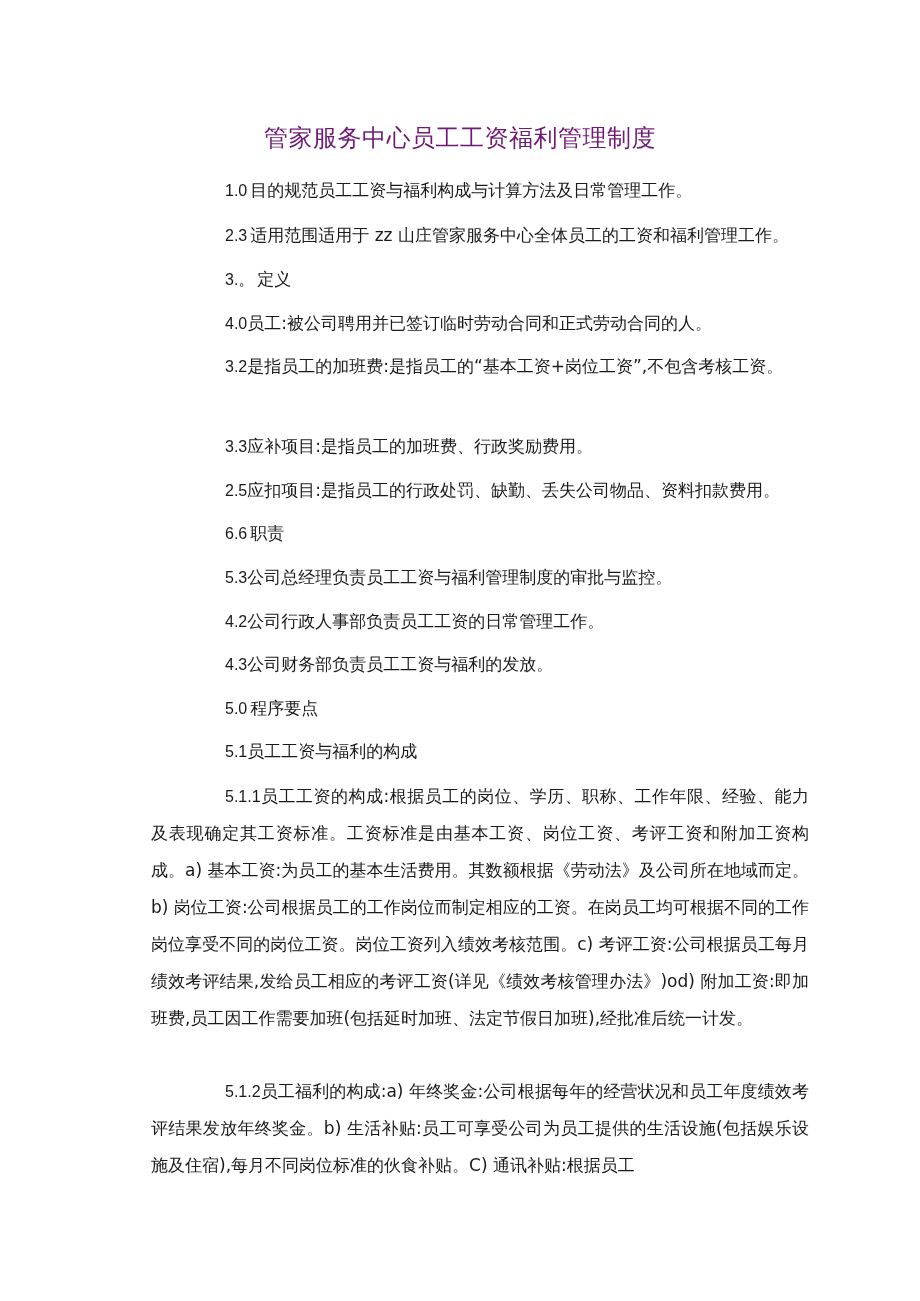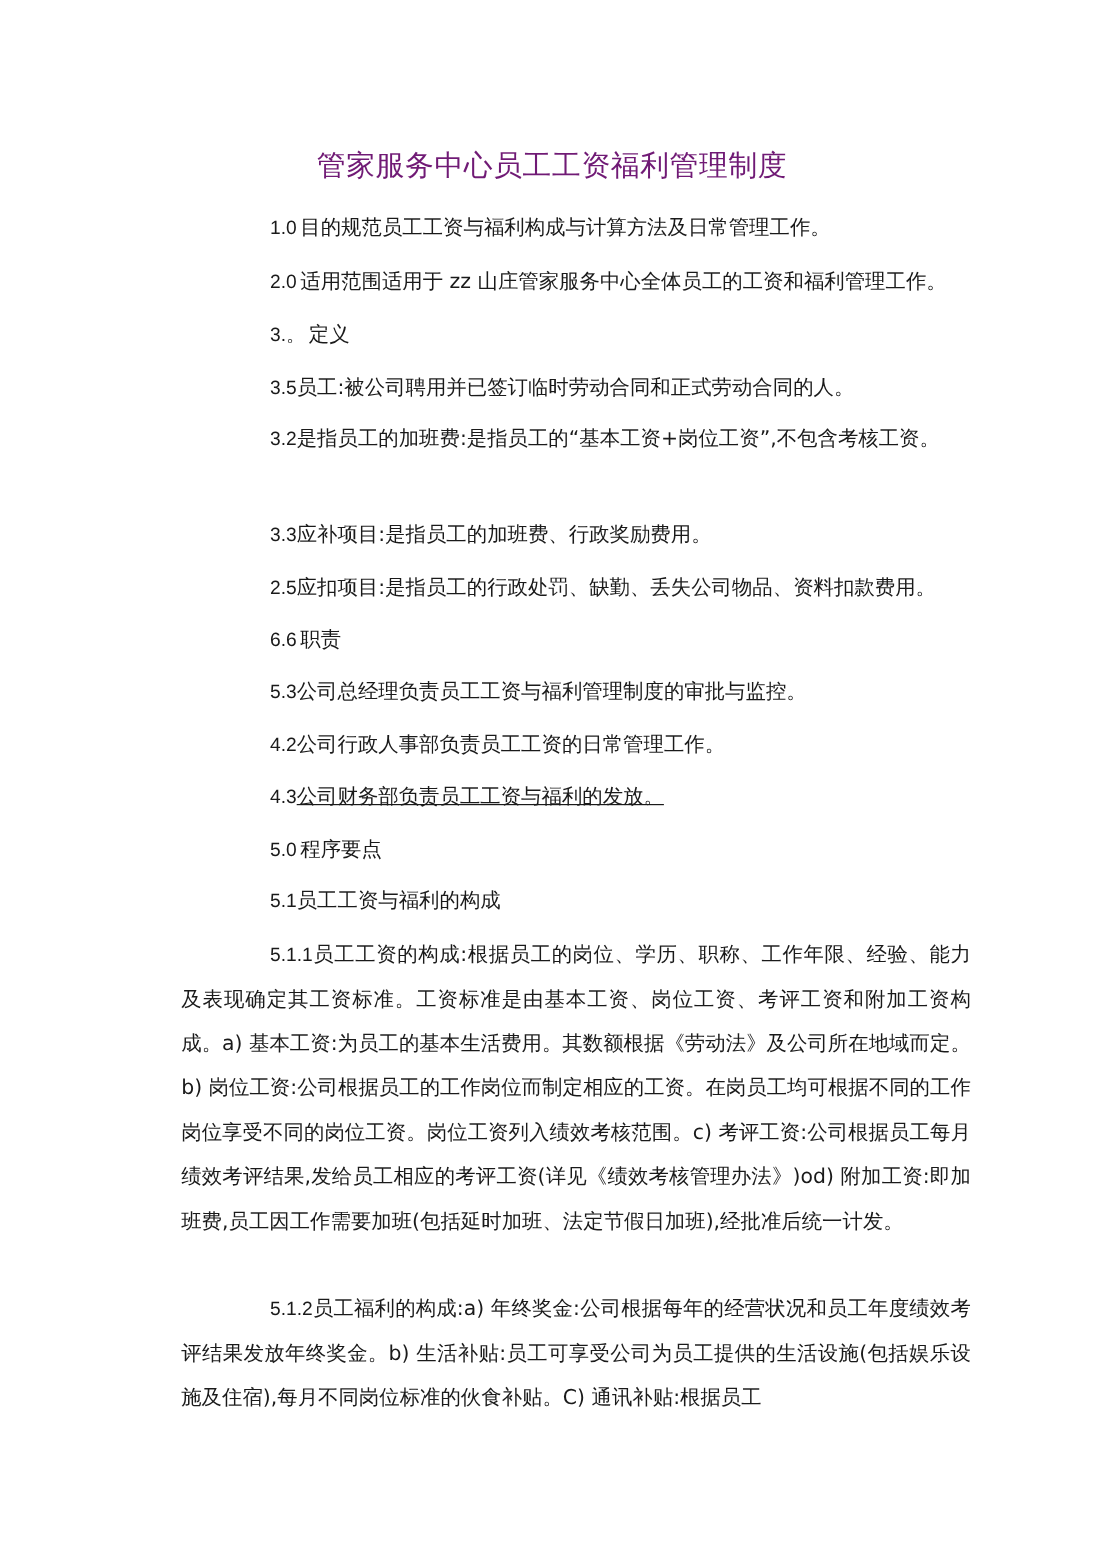--- a/index.html
+++ b/index.html
@@ -80,39 +80,39 @@
 <body>
 
 <div class="page">
 
   <h1 class="title">管家服务中心员工工资福利管理制度</h1>
 
   <div class="content">
 
     <p class="p" style="top:172px;"><span class="num tight">1.0</span><span>目的规范员工工资与福利构成与计算方法及日常管理工作。</span></p>
 
-    <p class="p" style="top:217px;"><span class="num tight">2.0</span><span>适用范围适用于 zz 山庄管家服务中心全体员工的工资和福利管理工作。</span></p>
+    <p class="p" style="top:217px;"><span class="num tight">2.3</span><span>适用范围适用于 zz 山庄管家服务中心全体员工的工资和福利管理工作。</span></p>
 
     <p class="p" style="top:261px;"><span class="num tight">3.。</span><span>定义</span></p>
 
-    <p class="p sub" style="top:305px;"><span class="num wide">3.5</span><span>员工:被公司聘用并已签订临时劳动合同和正式劳动合同的人。</span></p>
+    <p class="p sub" style="top:305px;"><span class="num wide">4.0</span><span>员工:被公司聘用并已签订临时劳动合同和正式劳动合同的人。</span></p>
 
     <p class="p sub" style="top:348px;"><span class="num wide">3.2</span><span>是指员工的加班费:是指员工的“基本工资+岗位工资”,不包含考核工资。</span></p>
 
     <p class="p sub" style="top:428px;"><span class="num wide">3.3</span><span>应补项目:是指员工的加班费、行政奖励费用。</span></p>
 
     <p class="p sub" style="top:472px;"><span class="num wide">2.5</span><span>应扣项目:是指员工的行政处罚、缺勤、丢失公司物品、资料扣款费用。</span></p>
 
     <p class="p" style="top:515px;"><span class="num tight">6.6</span><span>职责</span></p>
 
     <p class="p sub" style="top:559px;"><span class="num wide">5.3</span><span>公司总经理负责员工工资与福利管理制度的审批与监控。</span></p>
 
     <p class="p sub" style="top:603px;"><span class="num wide">4.2</span><span>公司行政人事部负责员工工资的日常管理工作。</span></p>
 
-    <p class="p sub" style="top:646px;text-decoration:underline;"><span class="num wide">4.3</span><span>公司财务部负责员工工资与福利的发放。</span></p>
+    <p class="p sub" style="top:646px;"><span class="num wide">4.3</span><span>公司财务部负责员工工资与福利的发放。</span></p>
 
     <p class="p" style="top:690px;"><span class="num tight">5.0</span><span>程序要点</span></p>
 
     <p class="p sub" style="top:733px;"><span class="num wide">5.1</span><span>员工工资与福利的构成</span></p>
 
     <p class="p sub3" style="top:778px;"><span class="num wide3">5.1.1</span><span>员工工资的构成:根据员工的岗位、学历、职称、工作年限、经验、能力及表现确定其工资标准。工资标准是由基本工资、岗位工资、考评工资和附加工资构成。a) 基本工资:为员工的基本生活费用。其数额根据《劳动法》及公司所在地域而定。b) 岗位工资:公司根据员工的工作岗位而制定相应的工资。在岗员工均可根据不同的工作岗位享受不同的岗位工资。岗位工资列入绩效考核范围。c) 考评工资:公司根据员工每月绩效考评结果,发给员工相应的考评工资(详见《绩效考核管理办法》)od) 附加工资:即加班费,员工因工作需要加班(包括延时加班、法定节假日加班),经批准后统一计发。</span></p>
 
     <p class="p sub3" style="top:1073px;"><span class="num wide3">5.1.2</span><span>员工福利的构成:a) 年终奖金:公司根据每年的经营状况和员工年度绩效考评结果发放年终奖金。b) 生活补贴:员工可享受公司为员工提供的生活设施(包括娱乐设施及住宿),每月不同岗位标准的伙食补贴。C) 通讯补贴:根据员工</span></p>
 
   </div>

